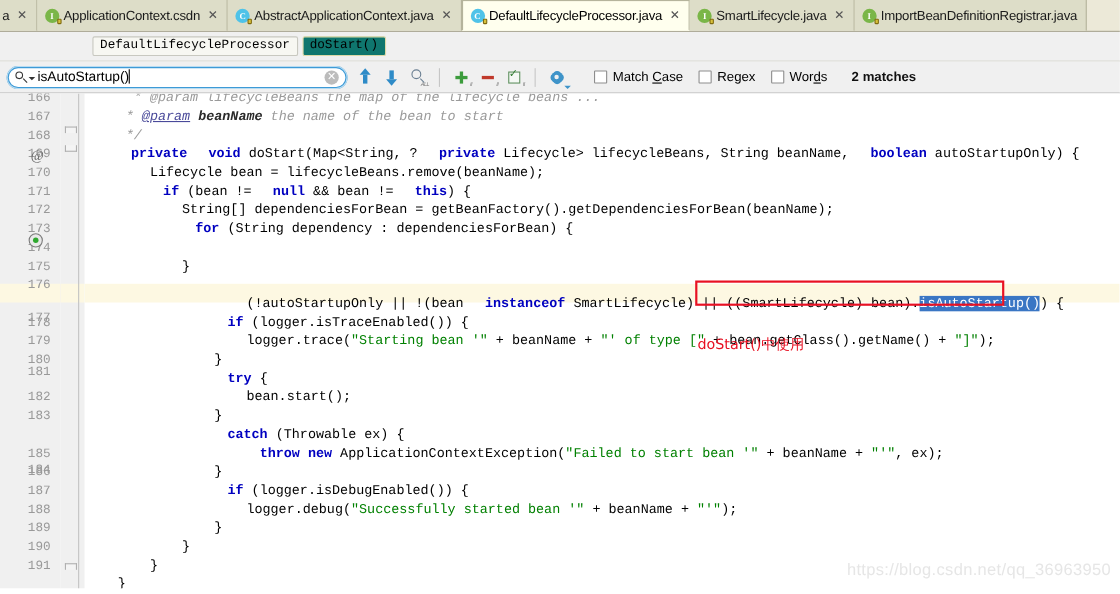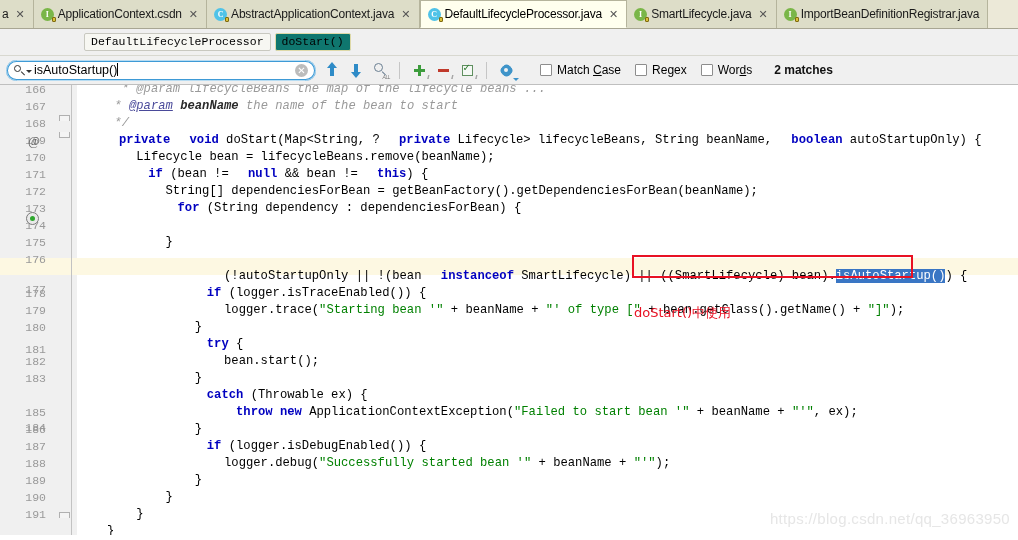--- a/index.html
+++ b/index.html
@@ -673,21 +673,21 @@
       <div class="ln" style="top:81px;">171</div>
       <div class="ln" style="top:98px;">172</div>
       <div class="ln" style="top:115px;">173</div>
       <div class="ln" style="top:132px;">174</div>
       <div class="ln" style="top:149px;">175</div>
       <div class="ln" style="top:166px;">176</div>
       <div class="ln" style="top:196px;font-family:Liberation Mono, monospace;">177</div>
       <div class="ln" style="top:200px;margin-left:32px;">178</div>
       <div class="ln" style="top:217px;">179</div>
       <div class="ln" style="top:234px;">180</div>
-      <div class="ln" style="top:256px;">181</div>
+      <div class="ln" style="top:245px;">181</div>
       <div class="ln" style="top:268px;">182</div>
       <div class="ln" style="top:285px;">183</div>
       <div class="ln" style="top:302px;margin-top:32px;">184</div>
       <div class="ln" style="top:319px;">185</div>
       <div class="ln" style="top:336px;">186</div>
       <div class="ln" style="top:353px;">187</div>
       <div class="ln" style="top:370px;">188</div>
       <div class="ln" style="top:387px;">189</div>
       <div class="ln" style="top:404px;">190</div>
       <div class="ln" style="top:421px;">191</div>

